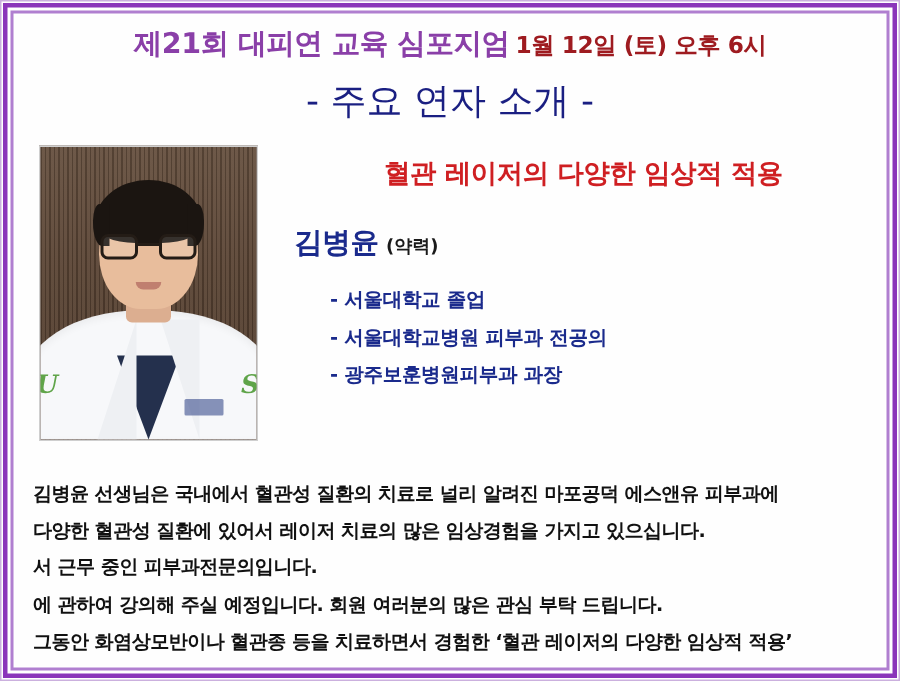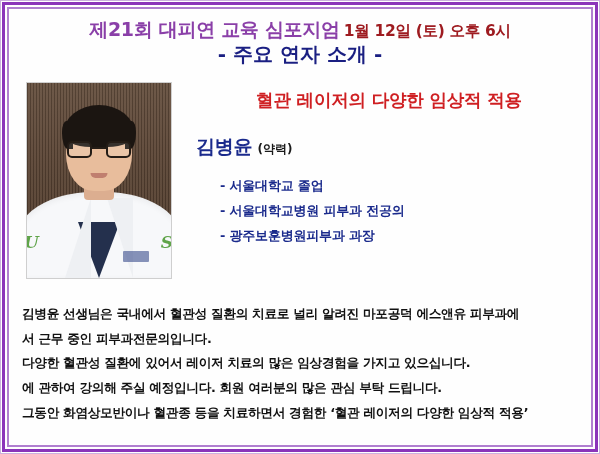--- a/index.html
+++ b/index.html
@@ -81,22 +81,23 @@
     letter-spacing: -0.3px;
   }
   .title-date {
     font-size: 15.5px;
     font-weight: bold;
     color: #9e1b20;
     letter-spacing: -0.3px;
     margin-left: 4px;
   }
   .subtitle {
-    font-size: 20px;
-    font-weight: bold;
+    margin-top: 10px;
+    font-size: 24px;
+    font-weight: normal;
     color: #1a1f82;
     letter-spacing: 0px;
   }
 
   
   .main {
     position: relative;
     margin-top: 14px;
     height: 212px;
   }
@@ -374,20 +375,20 @@
           <li class="bio-item">- 서울대학교 졸업</li>
           <li class="bio-item">- 서울대학교병원 피부과 전공의</li>
           <li class="bio-item">- 광주보훈병원피부과 과장</li>
         </ul>
       </div>
 
     </div>
 
     <div class="description">
       <div class="desc-line">김병윤 선생님은 국내에서 혈관성 질환의 치료로 널리 알려진 마포공덕 에스앤유 피부과에</div>
+      <div class="desc-line">다양한 혈관성 질환에 있어서 레이저 치료의 많은 임상경험을 가지고 있으십니다.</div>
       <div class="desc-line">서 근무 중인 피부과전문의입니다.</div>
-      <div class="desc-line">다양한 혈관성 질환에 있어서 레이저 치료의 많은 임상경험을 가지고 있으십니다.</div>
       <div class="desc-line">에 관하여 강의해 주실 예정입니다. 회원 여러분의 많은 관심 부탁 드립니다.</div>
       <div class="desc-line">그동안 화염상모반이나 혈관종 등을 치료하면서 경험한 ‘혈관 레이저의 다양한 임상적 적용’</div>
     </div>
 
   </div>
 </div>
 
 </body></html>

